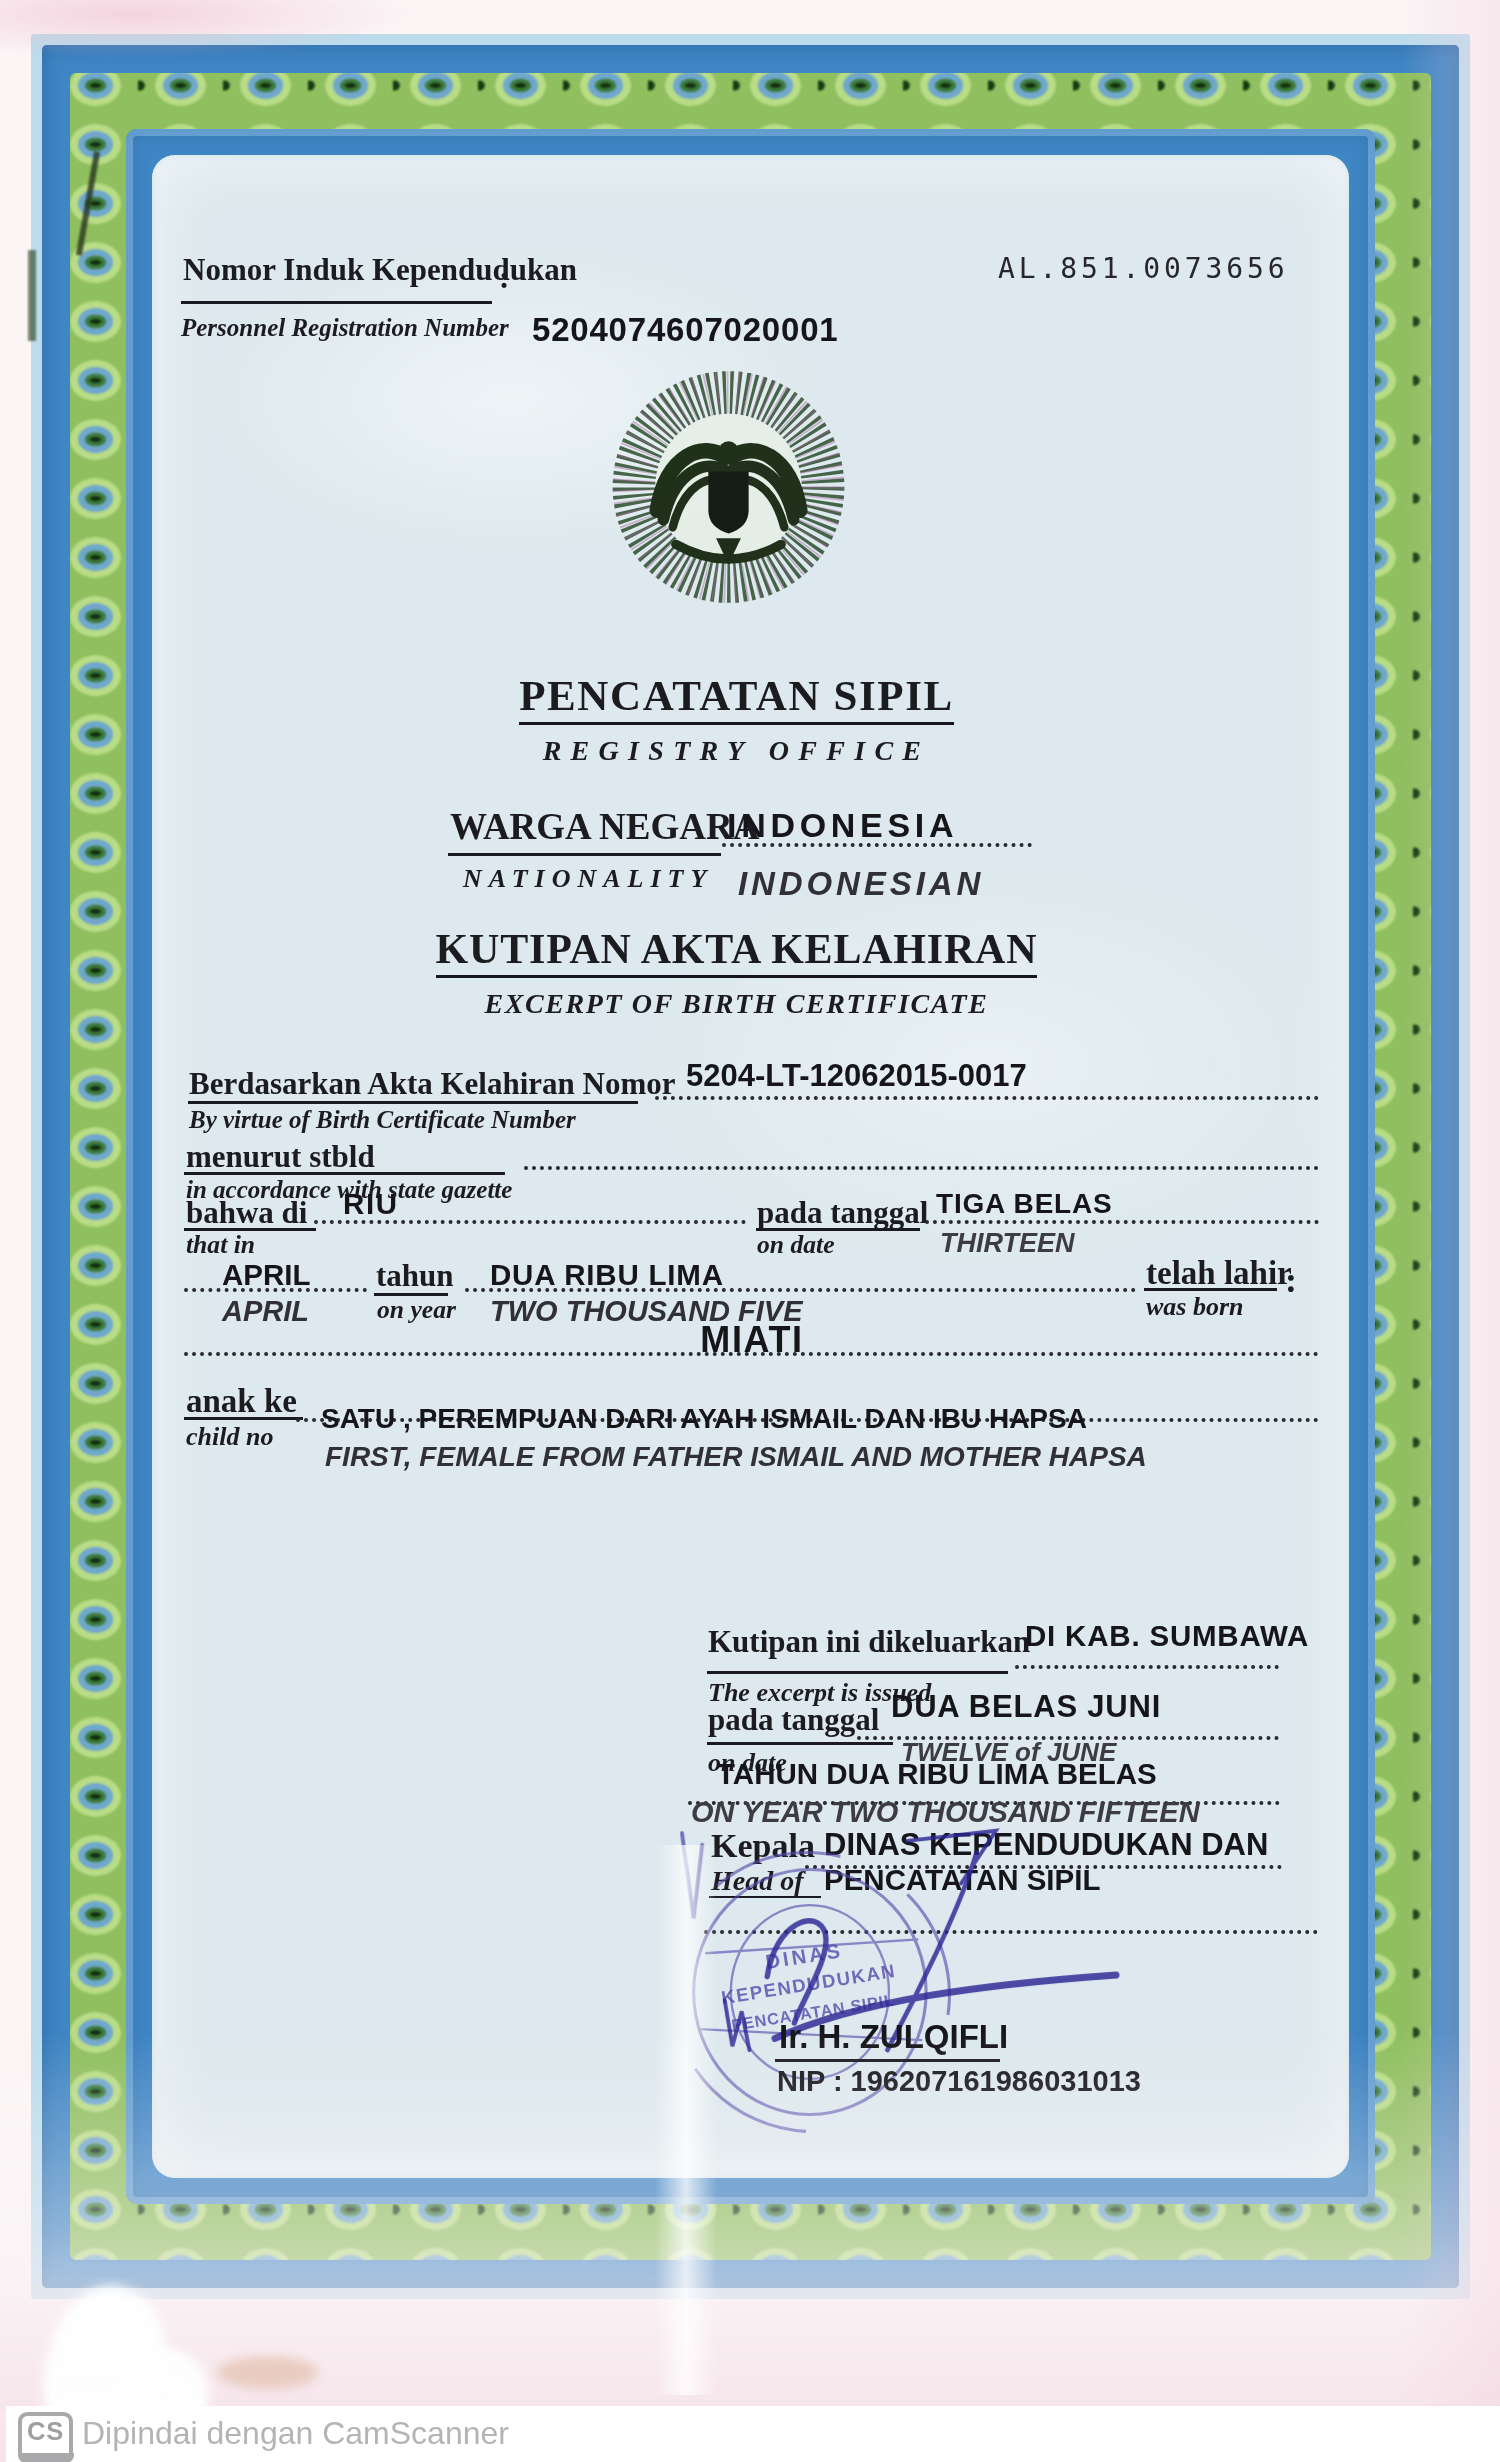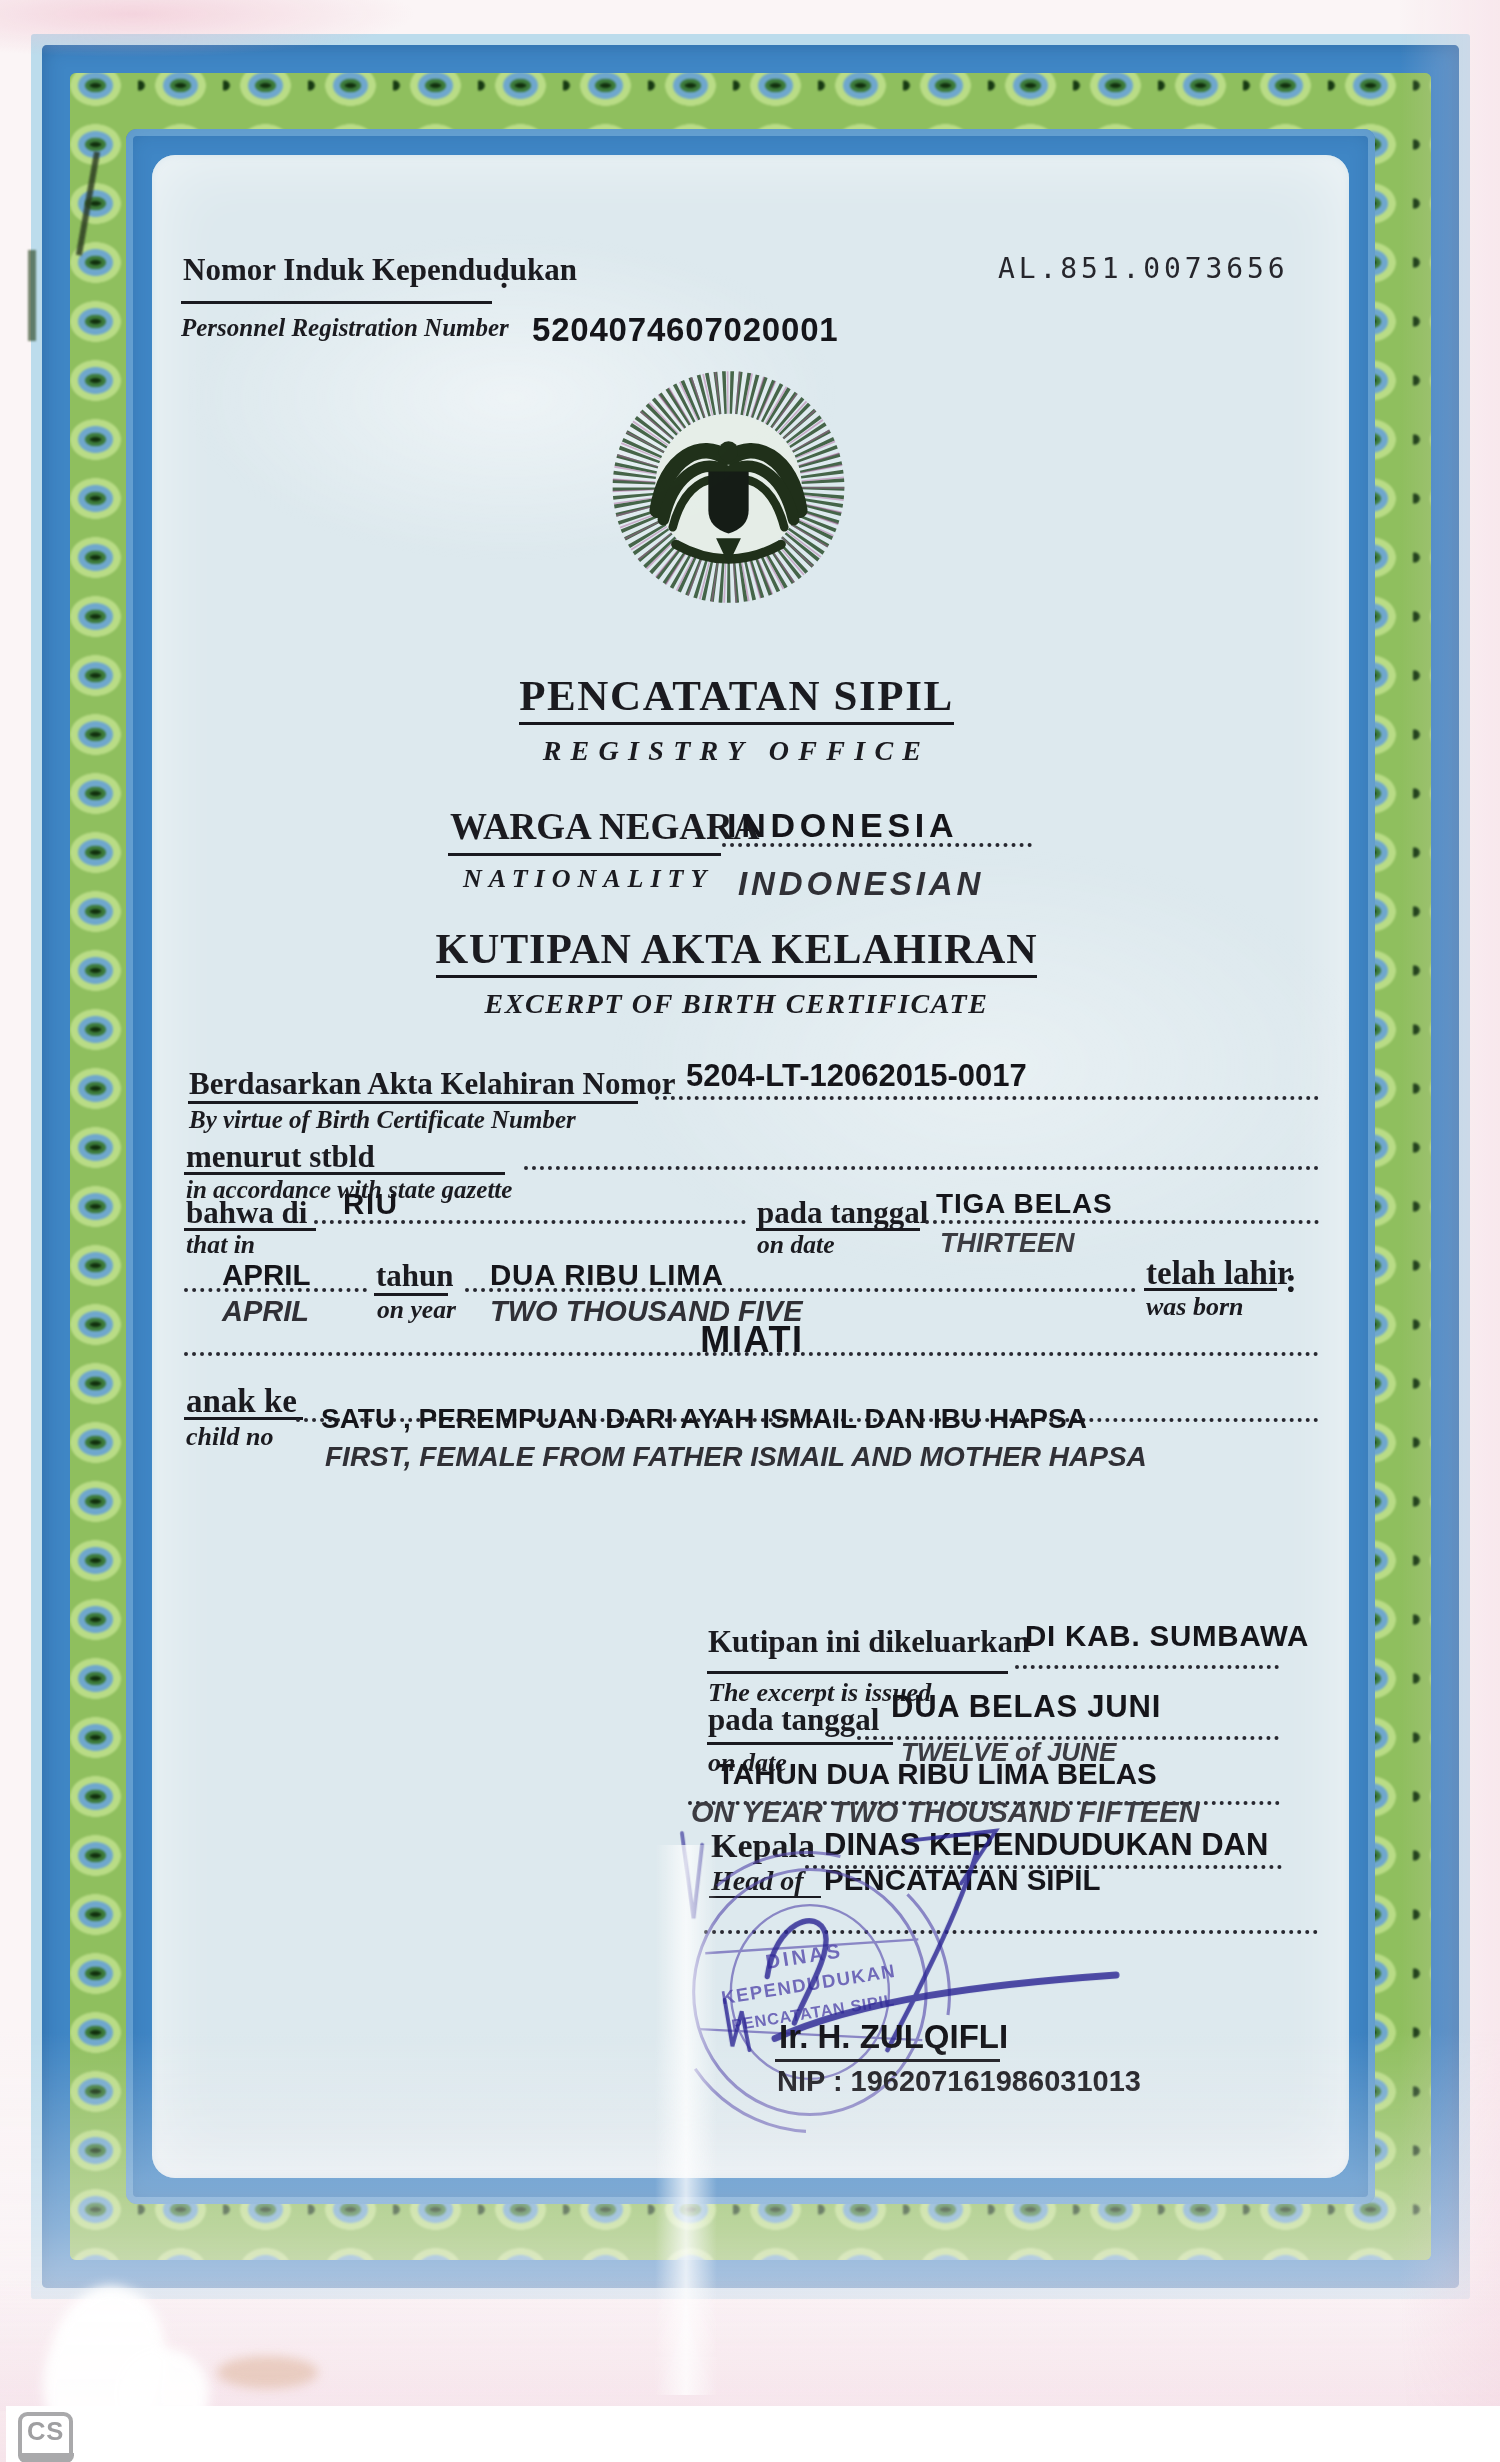--- a/index.html
+++ b/index.html
@@ -228,16 +228,17 @@
   <div class="blob" style="left:47px;top:2286px;width:116px;height:163px;border-radius:45% 55% 50% 50%;transform:rotate(18deg);"></div>
   <div class="blob" style="left:116px;top:2348px;width:93px;height:93px;border-radius:50%;"></div>
   <div class="blob" style="left:217px;top:2356px;width:101px;height:33px;background:rgba(205,150,105,.35);border-radius:50%;"></div>
   <div class="crease"></div>
 
   <div class="footer">
     <div class="cs-logo">
       <span class="txt">CS</span>
       <span class="tab"></span>
     </div>
+    <span class="cs-text">Dipindai dengan CamScanner</span>
   </div>
 
 </div>
 
 
 </body></html>

